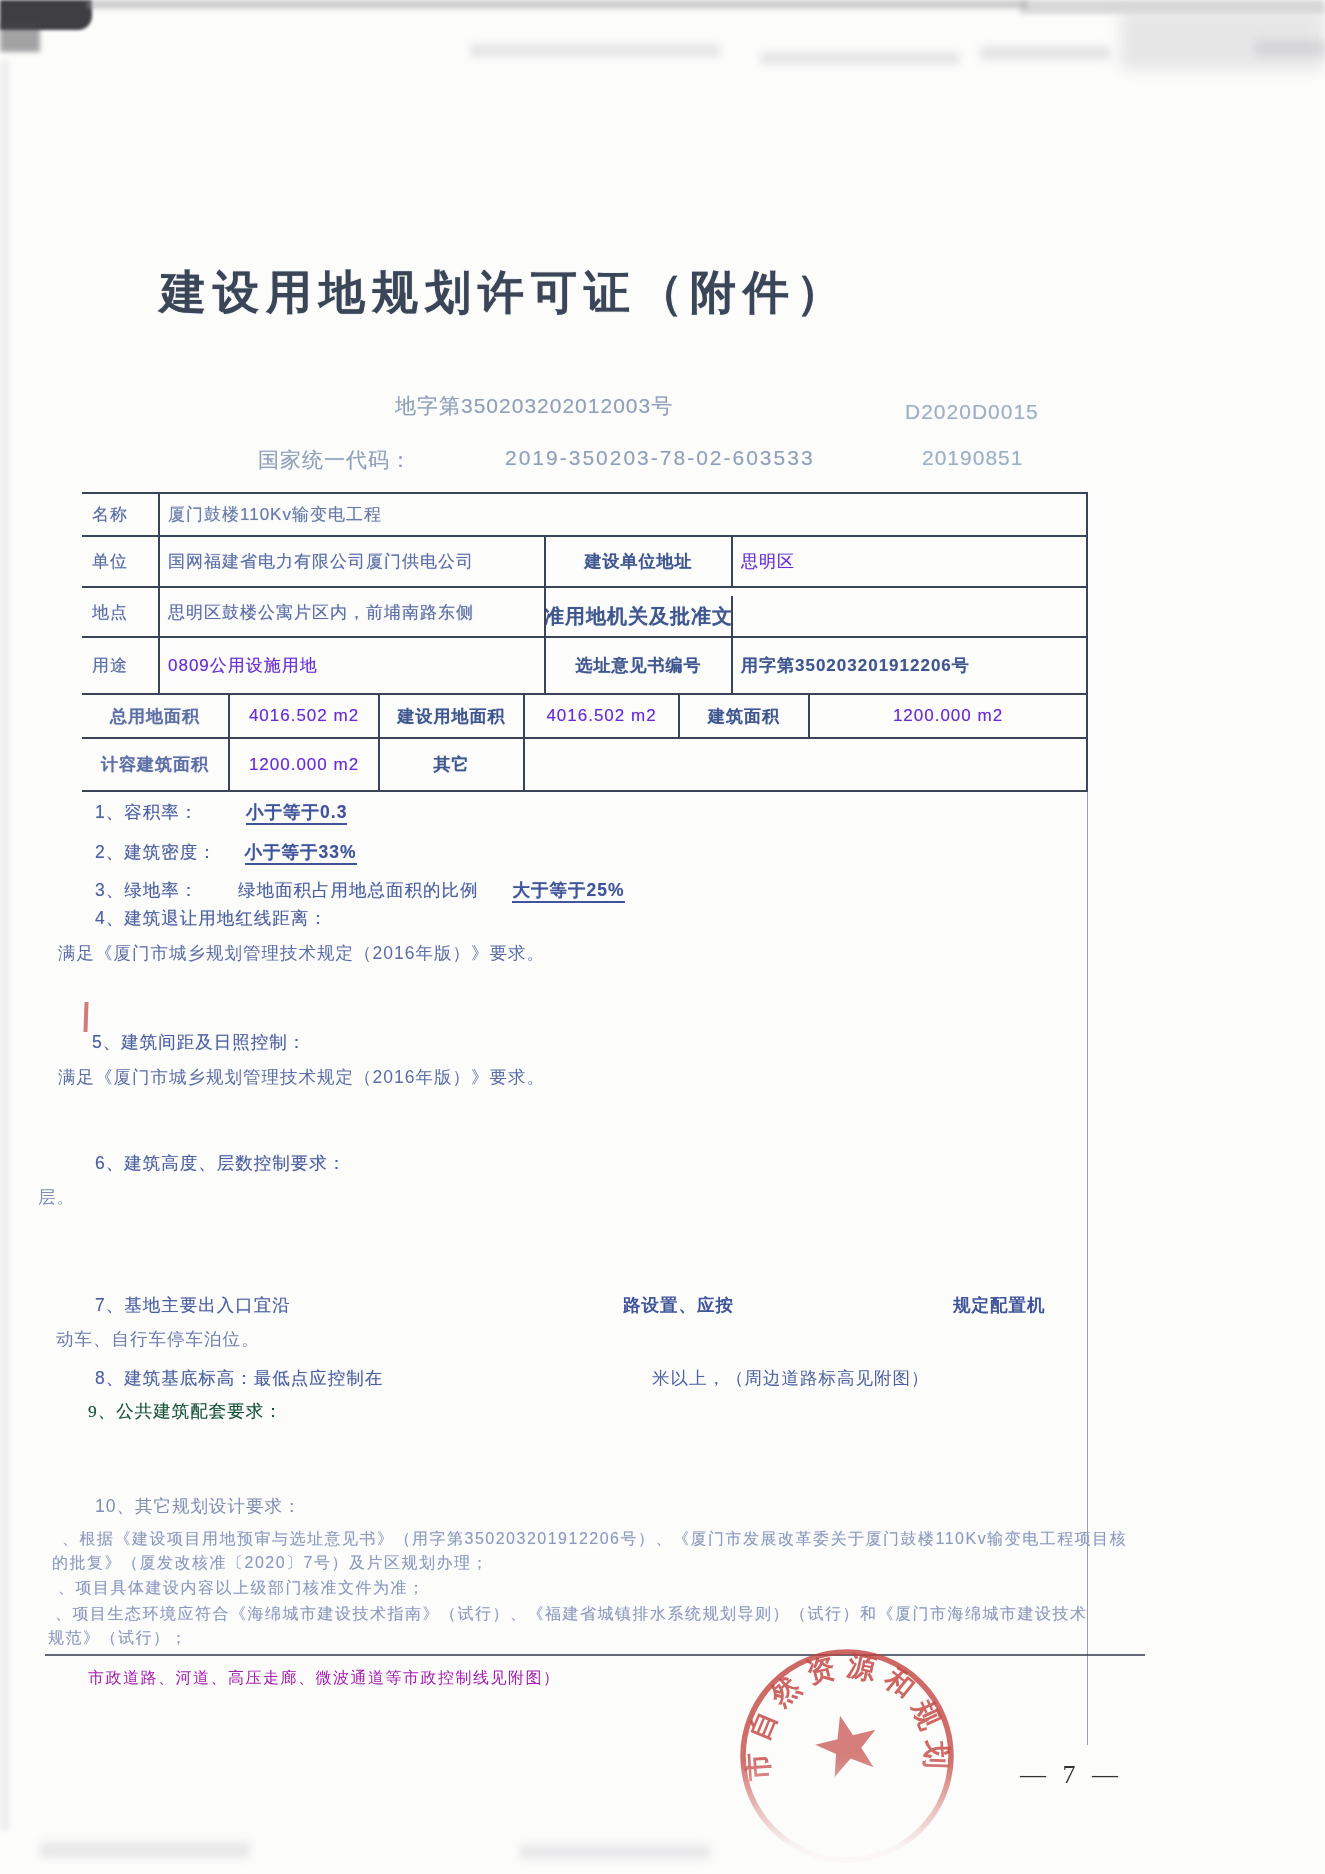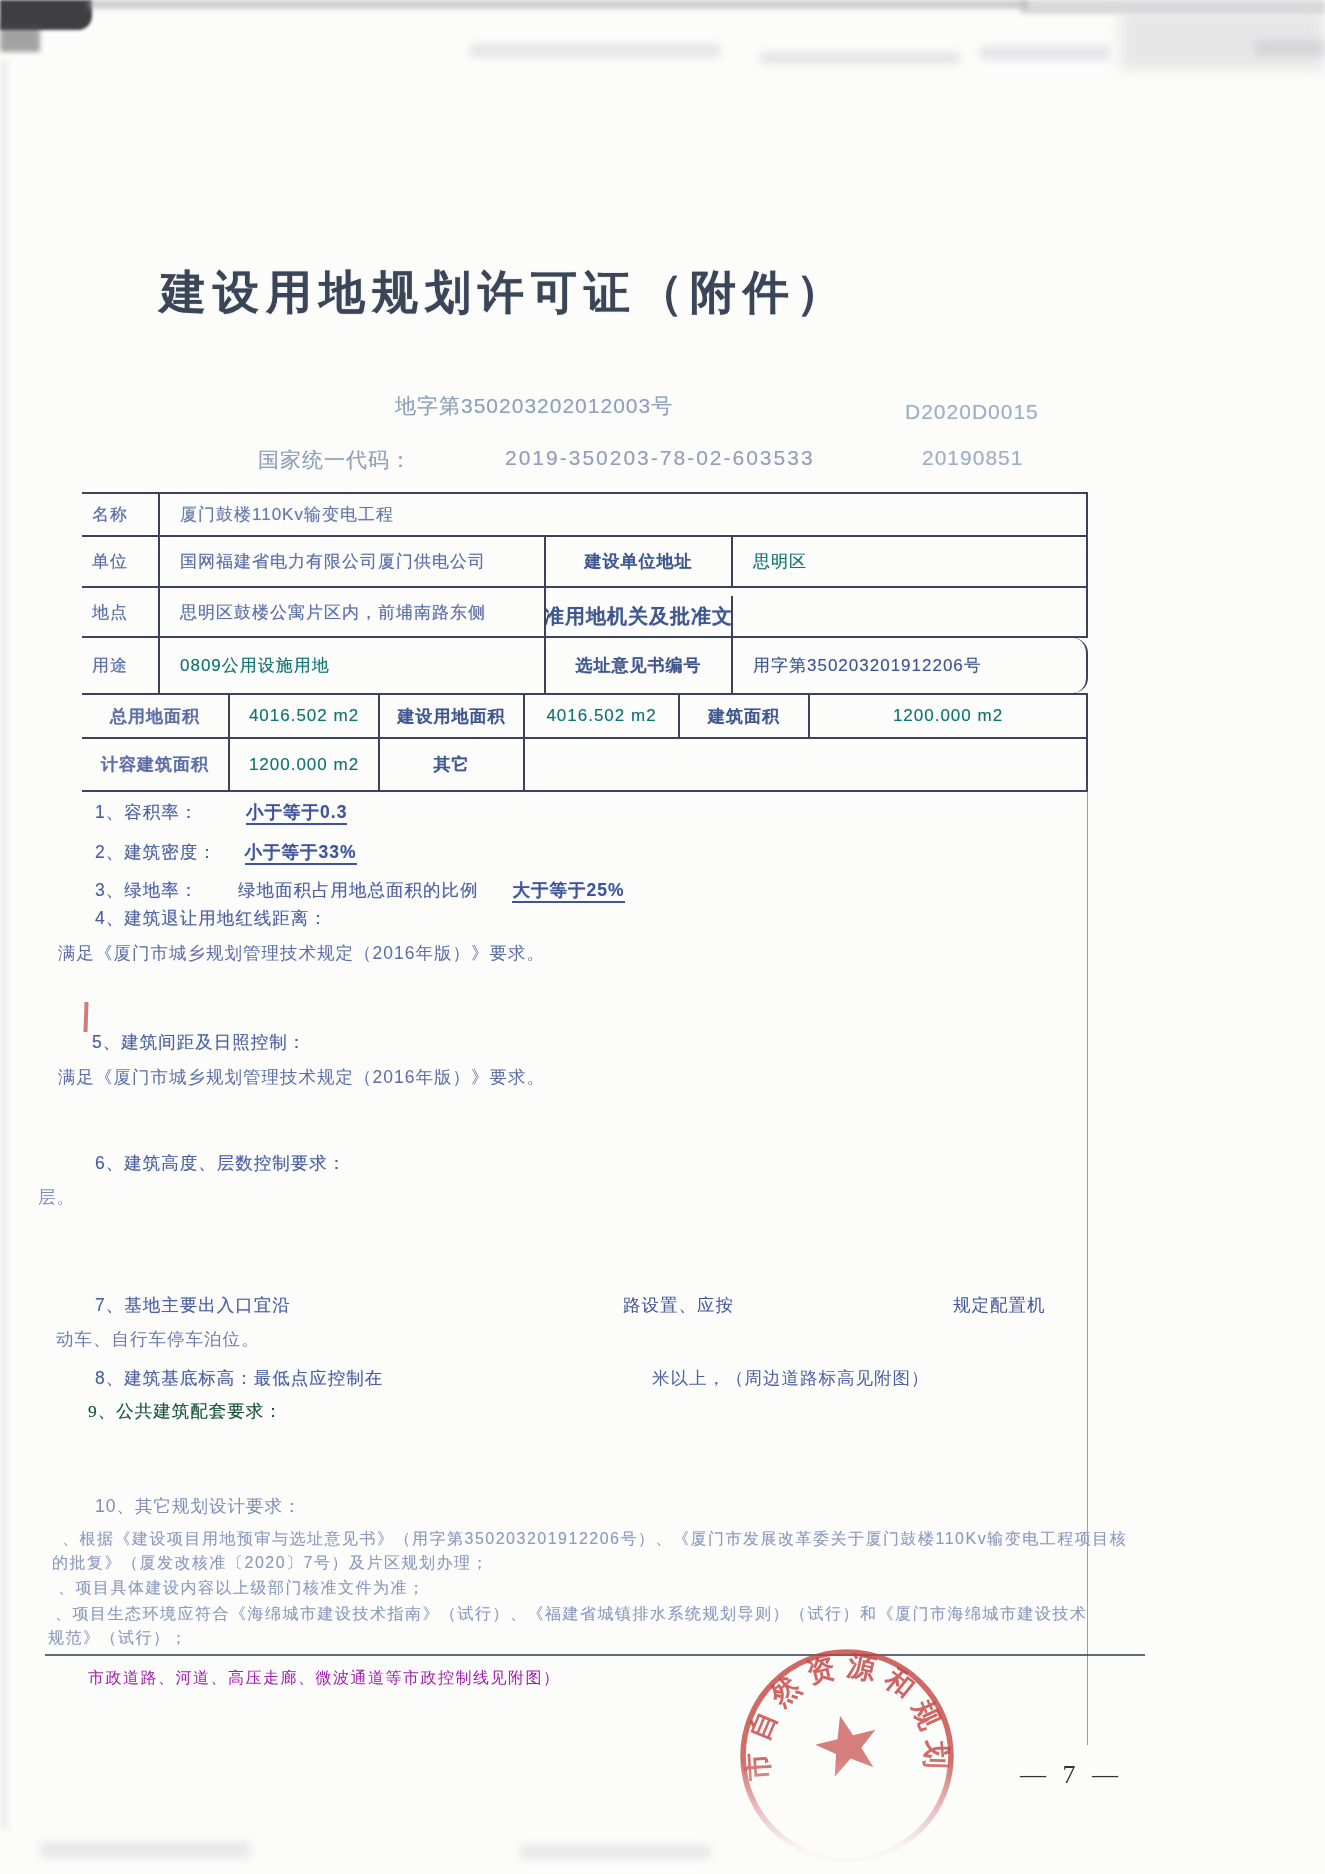--- a/index.html
+++ b/index.html
@@ -8,28 +8,28 @@
   .abs{position:absolute;}
   .ink{color:#4d61a1;text-shadow:0 0 1px rgba(77,97,161,.4);}
   .faded{color:#8c9abe;text-shadow:0 0 1px rgba(140,154,190,.35);}
   .title{font-size:46px;font-weight:700;letter-spacing:7px;color:#3a4657;
          text-shadow:0 0 1px rgba(58,70,87,.55);white-space:nowrap;}
   .sub{font-size:21px;color:#8fa0b8;letter-spacing:1px;text-shadow:0 0 1px rgba(143,160,184,.4);white-space:nowrap;}
   
   .ptable{left:82px;top:492px;width:1006px;border-top:2px solid #3b4358;}
   .trow{display:flex;border-bottom:2px solid #3b4358;}
   .cell{display:flex;align-items:center;border-right:2px solid #3b4358;box-sizing:border-box;
-        font-size:17px;color:#0f766e;letter-spacing:1px;text-shadow:0 0 1px rgba(69,97,156,.45);white-space:nowrap;overflow:hidden;}
+        font-size:17px;color:#6d28d9;letter-spacing:1px;text-shadow:0 0 1px rgba(69,97,156,.45);white-space:nowrap;overflow:hidden;}
   .cell:last-child{border-right:2px solid #3b4358;}
   .lbl{padding-left:10px;color:#5a6da4;}
   .hdr{justify-content:center;font-weight:700;color:#3f568e;}
-  .val{padding-left:20px;}
+  .val{padding-left:8px;}
   .vc{justify-content:center;padding-left:0;}
   .grow{flex:1;}
-  .bold{font-weight:400;border-radius:15px;}
+  .bold{font-weight:700;}
   
   .item{font-size:17.5px;letter-spacing:1px;white-space:nowrap;}
   .uval{font-weight:700;border-bottom:2px solid currentColor;padding-bottom:1px;color:#3f549a;}
   .para{font-size:16px;letter-spacing:1.5px;white-space:nowrap;}
   .line-h{border-top:2px solid rgba(50,55,75,.75);}
   .line-v{border-left:1.6px solid rgba(70,80,110,.55);}
   .pagenum{font-family:"Liberation Serif",serif;font-size:26px;color:#333;letter-spacing:5px;white-space:nowrap;}
   .blur1{filter:blur(1.5px);} .blur2{filter:blur(2.5px);} .blur3{filter:blur(4px);} .blur4{filter:blur(7px);}
 </style>
 </head>

